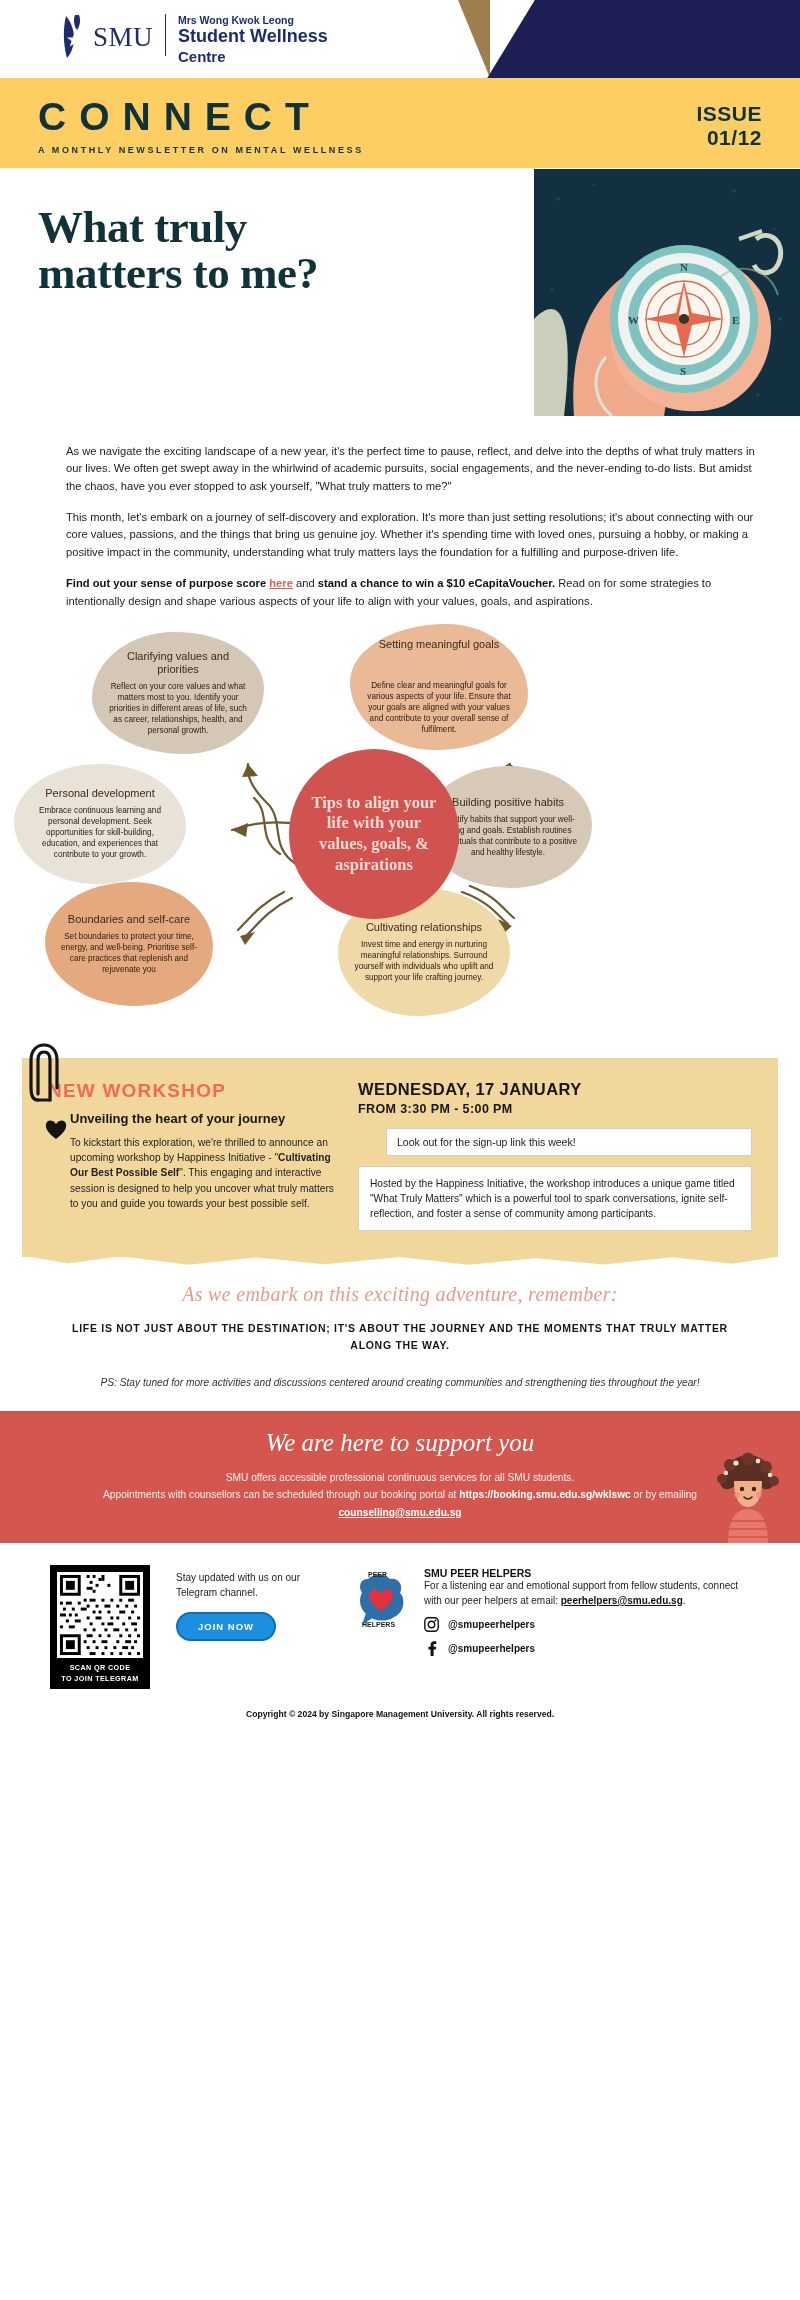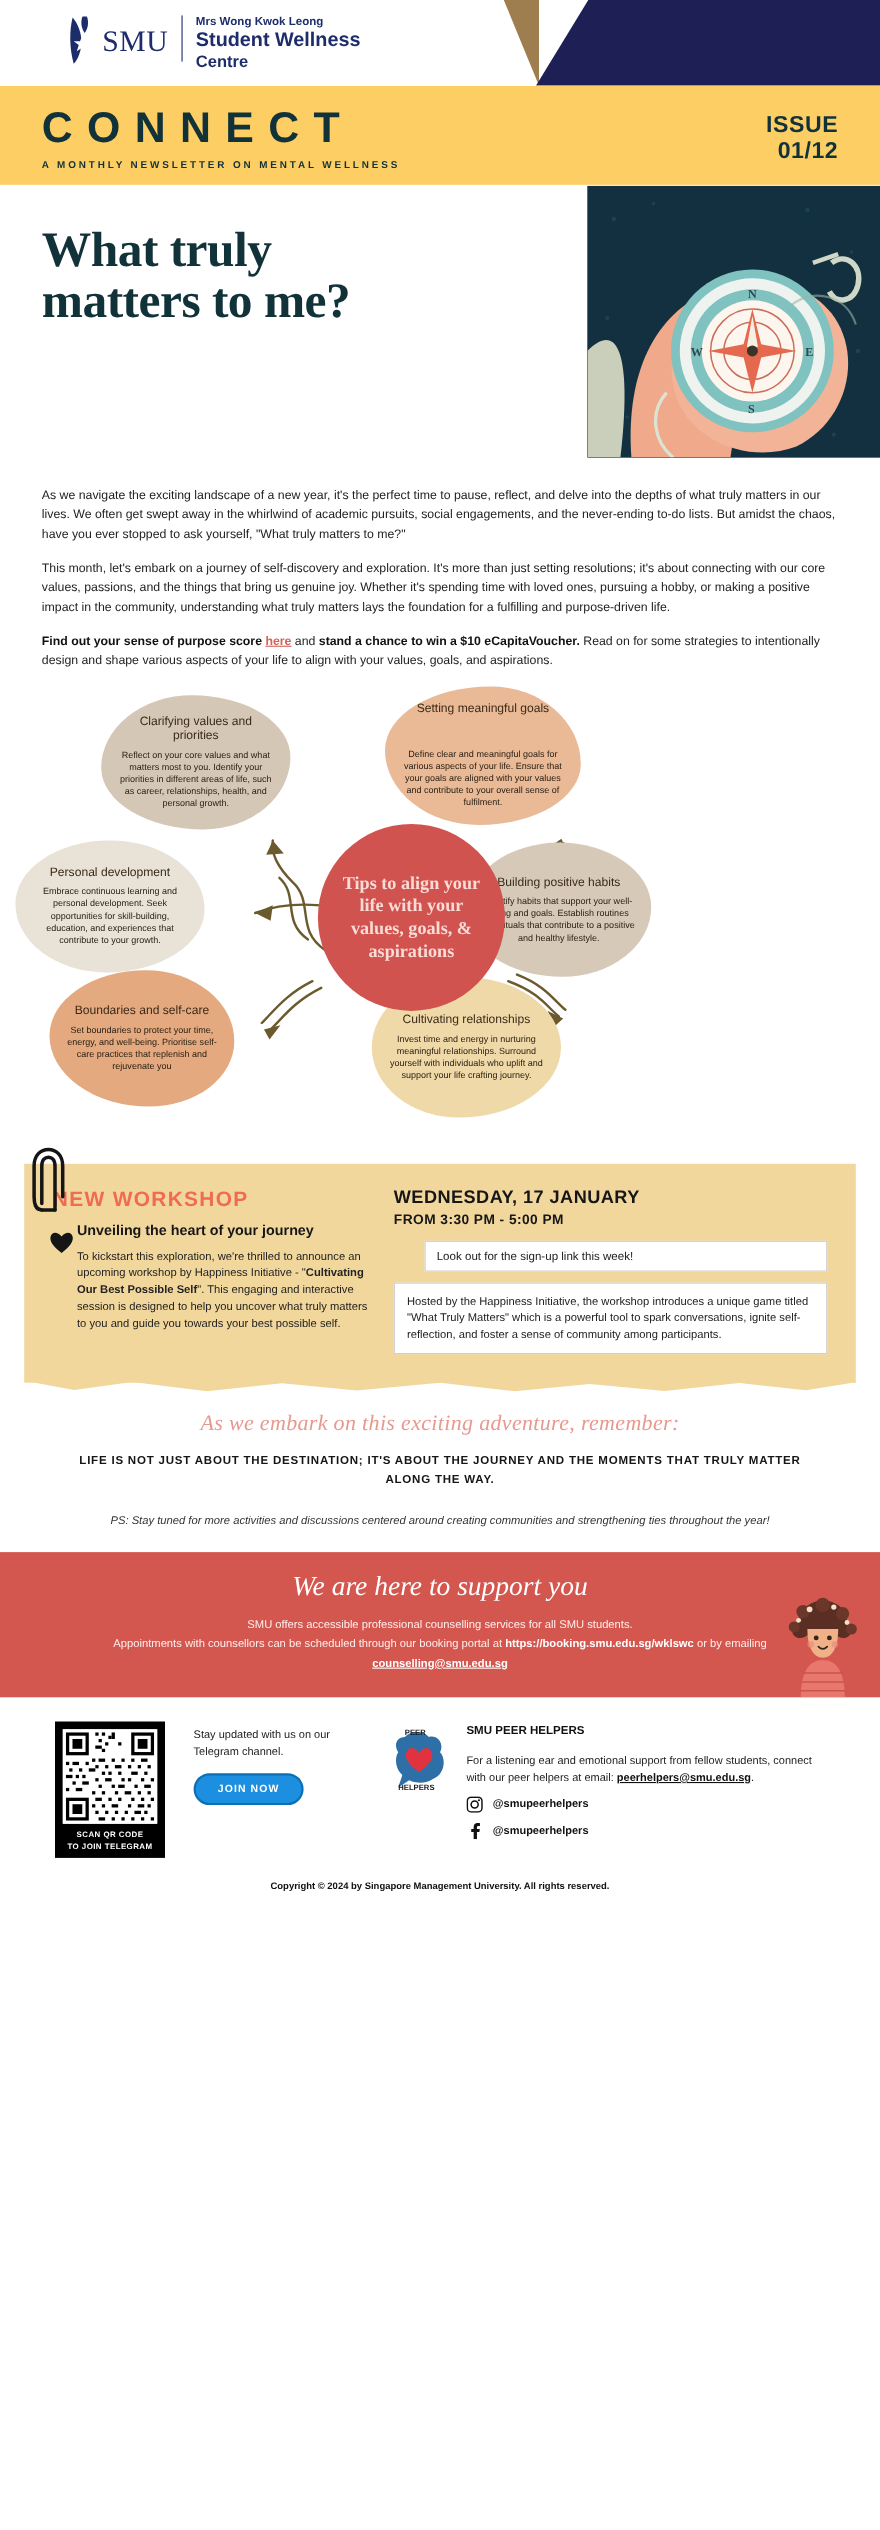--- a/index.html
+++ b/index.html
@@ -85,21 +85,21 @@
   }
   .hero-img {
     position: absolute; right: 0; top: 1px;
     width: 266px; height: 247px;
     background: #10303c;
     overflow: hidden;
   }
   .hero-img svg { display: block; }
 
   
-  .copy { padding: 10px 38px 0 38px; }
+  .copy { padding: 10px 38px 0 38px; margin-left: 28px; }
   .copy p {
     font-size: 11.2px; color: #222; line-height: 1.55;
     margin-bottom: 14px;
   }
   .copy b { font-weight: bold; color: #111; }
   .link-here { color: #d4615c; text-decoration: underline; font-weight: bold; }
 
   
   .tips {
     position: relative;
@@ -243,21 +243,21 @@
   .join-btn {
     margin-top: 12px; display: inline-block;
     background: #1d8fe0; color: #fff; font-size: 9.5px; font-weight: bold;
     letter-spacing: 1px; border-radius: 999px; padding: 7px 20px;
     border: 2px solid #0d6fb5; cursor: pointer;
   }
   .peer-block { flex: 1; display: flex; gap: 12px; padding-top: 2px; }
   .peer-logo { width: 60px; flex-shrink: 0; }
   .peer-txt { flex: 1; }
   .peer-title { font-size: 10.5px; font-weight: bold; color: #111; }
-  .peer-body { font-size: 10px; color: #222; line-height: 1.45; margin-top: 16px; }
+  .peer-body { font-size: 10px; color: #222; line-height: 1.45; margin-top: 0; }
   .peer-body a { color: #111; text-decoration: underline; font-weight: bold; }
   .social-row { display: flex; align-items: center; gap: 9px; margin-top: 9px; }
   .social-row .sname { font-size: 10px; font-weight: bold; color: #111; }
   .copyright {
     text-align: center; font-size: 8.6px; font-weight: bold; color: #111;
     padding: 20px 0 14px 0;
   }
 </style>
 </head>
 <body>
@@ -450,21 +450,21 @@
     <circle cx="63" cy="44" r="3" fill="#e98c7a" opacity="0.65"></circle>
     <path d="M32 92 C32 68 40 58 52 58 C64 58 72 68 72 92 Z" fill="#e8776c"></path>
     <g stroke="#c44c44" stroke-width="1.4" fill="none" opacity="0.8">
       <path d="M34 70 H70"></path>
         <path d="M33 78 H71"></path>
         <path d="M32 86 H72"></path>
     </g>
   </svg>
   <div class="support-title">We are here to support you</div>
   <div class="support-body">
-    <div>SMU offers accessible professional counselling services for all SMU students.</div>
+    <div>SMU offers accessible professional continuous services for all SMU students.</div>
     <div>
       <span>Appointments with counsellors can be scheduled through our booking portal at </span><b>https://booking.smu.edu.sg/wklswc</b><span> or by emailing </span><a href="#">counselling@smu.edu.sg</a>
     </div>
   </div>
 </div>
 
 <div class="footer">
   <div class="qr-block">
     <div class="qr-card">
       <svg class="qr-img" viewBox="0 0 29 29">

